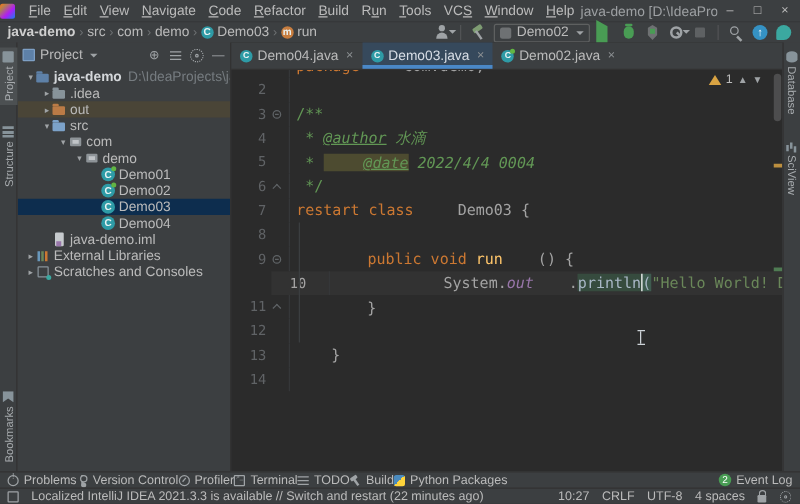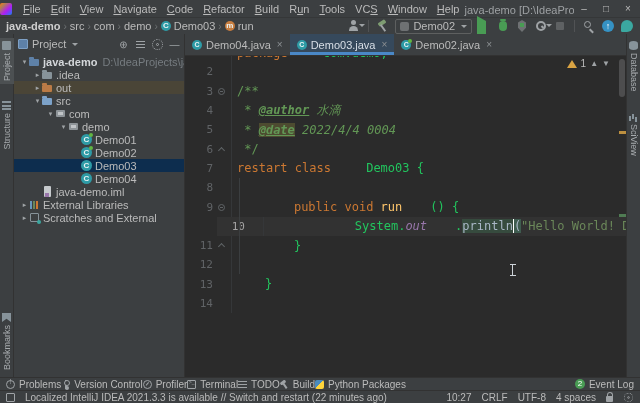--- a/index.html
+++ b/index.html
@@ -113,24 +113,24 @@
   .crow { height:19.3px; display:flex; align-items:center; }
   .crow .gut { width:47px; flex:none; display:flex; align-items:center; height:100%; border-right:1px solid #353739; }
   .crow .lnum { width:28px; text-align:right; color:#606366; font-size:11px; flex:none; }
   .crow .foldcol { width:16px; flex:none; display:flex; justify-content:center; align-items:center; }
   .crow.cur { background:#323232;margin-left:32px; }
   .crow.cur .lnum { color:#A4A3A3; }
   .crow .codetext { padding-left:5px; white-space:pre; color:#A9B7C6; }
   .fold-open { width:7px; height:7px; border:1px solid #5F6366; border-radius:50%; position:relative; }
   .fold-open:after { content:""; position:absolute; left:1px; right:1px; top:2.5px; height:1px; background:#5F6366; }
   .fold-close { width:5px; height:5px; border-left:1px solid #5F6366; border-top:1px solid #5F6366; transform:rotate(45deg); margin-top:2px; }
-  .tk-kw { color:#CC7832; } .tk-txt { color:#22c55e;padding-left:28px; }
+  .tk-kw { color:#CC7832; } .tk-txt { color:#a3a3a3;padding-left:28px; }
   .tk-cmt { color:#629755; } .tk-cmti { color:#629755; font-style:italic; }
-  .tk-doctag { color:#629755; font-weight:bold; font-style:italic; text-decoration:underline; }
-  .tk-dochl { background:#4D4B30; }
+  .tk-doctag { color:#629755; font-weight:normal; font-style:italic; text-decoration:underline; }
+  .tk-dochl { background:#4D4B30;padding-left:32px; }
   .tk-decl { color:#FFC66B; } .tk-field { color:#9876AA; font-style:italic; }
   .tk-idhl { background:#364B3E; } .tk-brhl { background:#3E5B4F; }
   .tk-caretL { border-left:1px solid #FFFFFF; }
   .tk-str { color:#6A8759; }
   #indent-guide { position:absolute; left:54px; width:1px; background:#3B3E40; }
   #warn-widget { position:absolute; top:2px; right:16px; display:flex; align-items:center; gap:4px; font-size:10px; color:#BBBBBB; font-family:"Liberation Sans",sans-serif; }
   .warn-tri { width:0; height:0; border-left:5px solid transparent; border-right:5px solid transparent; border-bottom:8px solid #D9A343; position:relative; }
   .warn-chev { color:#9FA3A6; font-size:8px; }
   #scroll-thumb { position:absolute; top:3px; right:1px; width:6px; height:38px; background:rgba(164,167,170,0.28); border-radius:3px; }
   .stripe-mark { position:absolute; right:0; width:7px; height:3px; }
@@ -354,21 +354,21 @@
           <span class="tlabel">java-demo.iml</span>
         </div>
         <div class="trow" style="padding-left: 6px;">
           <span class="chev">▸</span>
           <span class="tico libs"></span>
           <span class="tlabel">External Libraries</span>
         </div>
         <div class="trow" style="padding-left: 6px;">
           <span class="chev">▸</span>
           <span class="tico scratch"></span>
-          <span class="tlabel">Scratches and External</span>
+          <span class="tlabel">Scratches and Consoles</span>
         </div>
       </div>
   </div>
 
   <div id="editor">
     <div id="tabbar">
         <div class="tab">
           <span class="tico cls">C</span>
           <span>Demo04.java</span>
           <span class="close">×</span>

